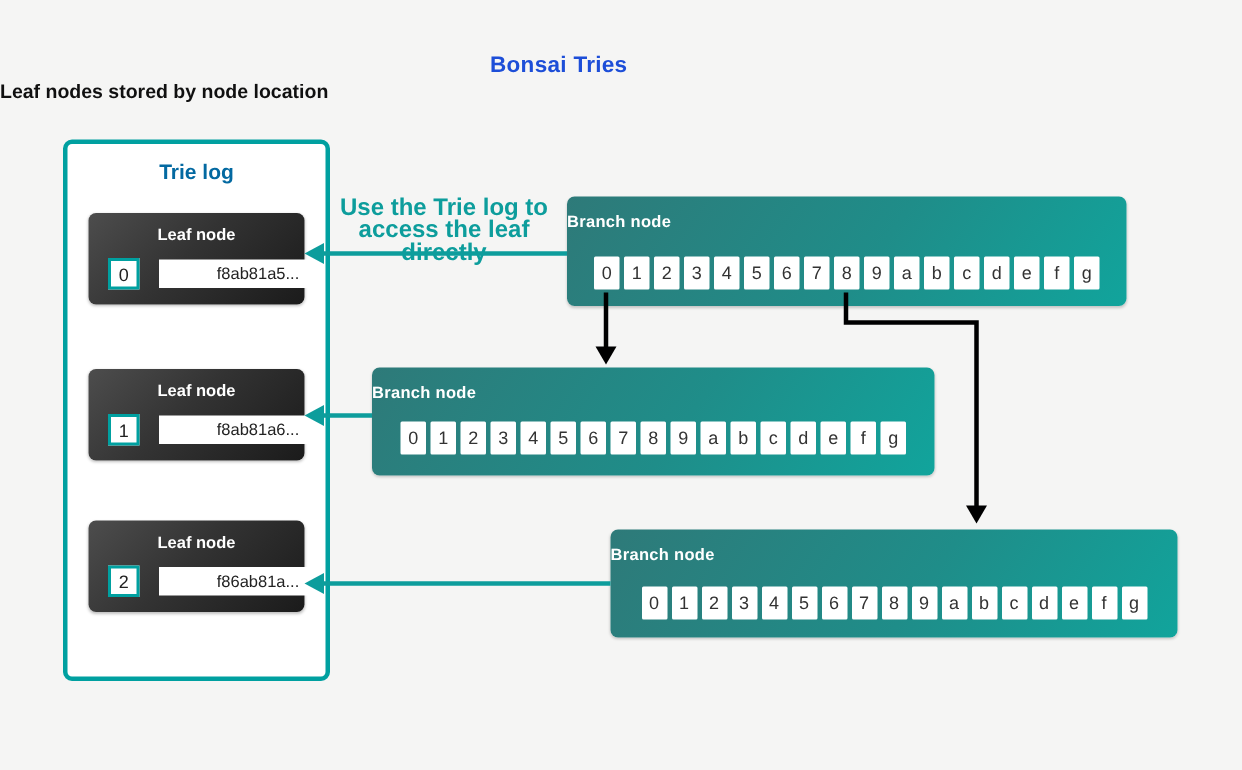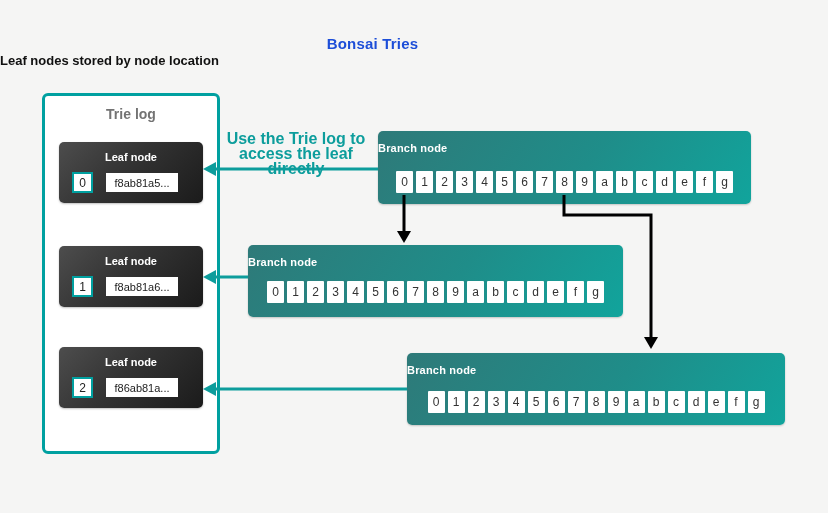--- a/index.html
+++ b/index.html
@@ -22,21 +22,21 @@
   }
 
   
   .trie-log{
     left:42px;top:93px;width:178px;height:361px;
     background:#ffffff;border:3px solid #00a0a0;border-radius:6px;
     box-sizing:border-box;
   }
   .trie-log-title{
     left:42px;top:106px;width:178px;text-align:center;
-    font-size:14px;font-weight:bold;color:#737373;
+    font-size:14px;font-weight:bold;color:#0369a1;
   }
 
   
   .leaf-card{
     left:59px;width:144px;height:61px;border-radius:5px;
     background:linear-gradient(135deg,#4d4d4d 0%,#333333 45%,#1b1b1b 100%);
     box-shadow:0 1px 2px rgba(0,0,0,.25);
   }
   .leaf-card .leaf-label{
     position:absolute;left:0;top:9px;width:100%;text-align:center;
@@ -45,21 +45,21 @@
   .leaf-card .leaf-index{
     position:absolute;left:13px;top:30px;width:21px;height:21px;
     background:#ffffff;border:2px solid #00a0a0;box-sizing:border-box;
     display:flex;align-items:center;justify-content:center;
     font-size:12px;color:#222222;
   }
   .leaf-card .leaf-hash{
     position:absolute;left:47px;top:31px;width:72px;height:19px;
     background:#ffffff;
     display:flex;align-items:center;justify-content:center;
-    font-size:11px;color:#222222;white-space:nowrap;
+    font-size:11px;color:#222222;white-space:nowrap;padding-left:30px;
   }
 
   
   .branch{
     border-radius:5px;
     background:linear-gradient(125deg,#2e7a79 0%,#1f8d89 55%,#11a49c 100%);
     box-shadow:0 1px 2px rgba(0,0,0,.2);
   }
   .branch .branch-label{
     position:absolute;left:0;top:11px;width:100%;text-align:left;

